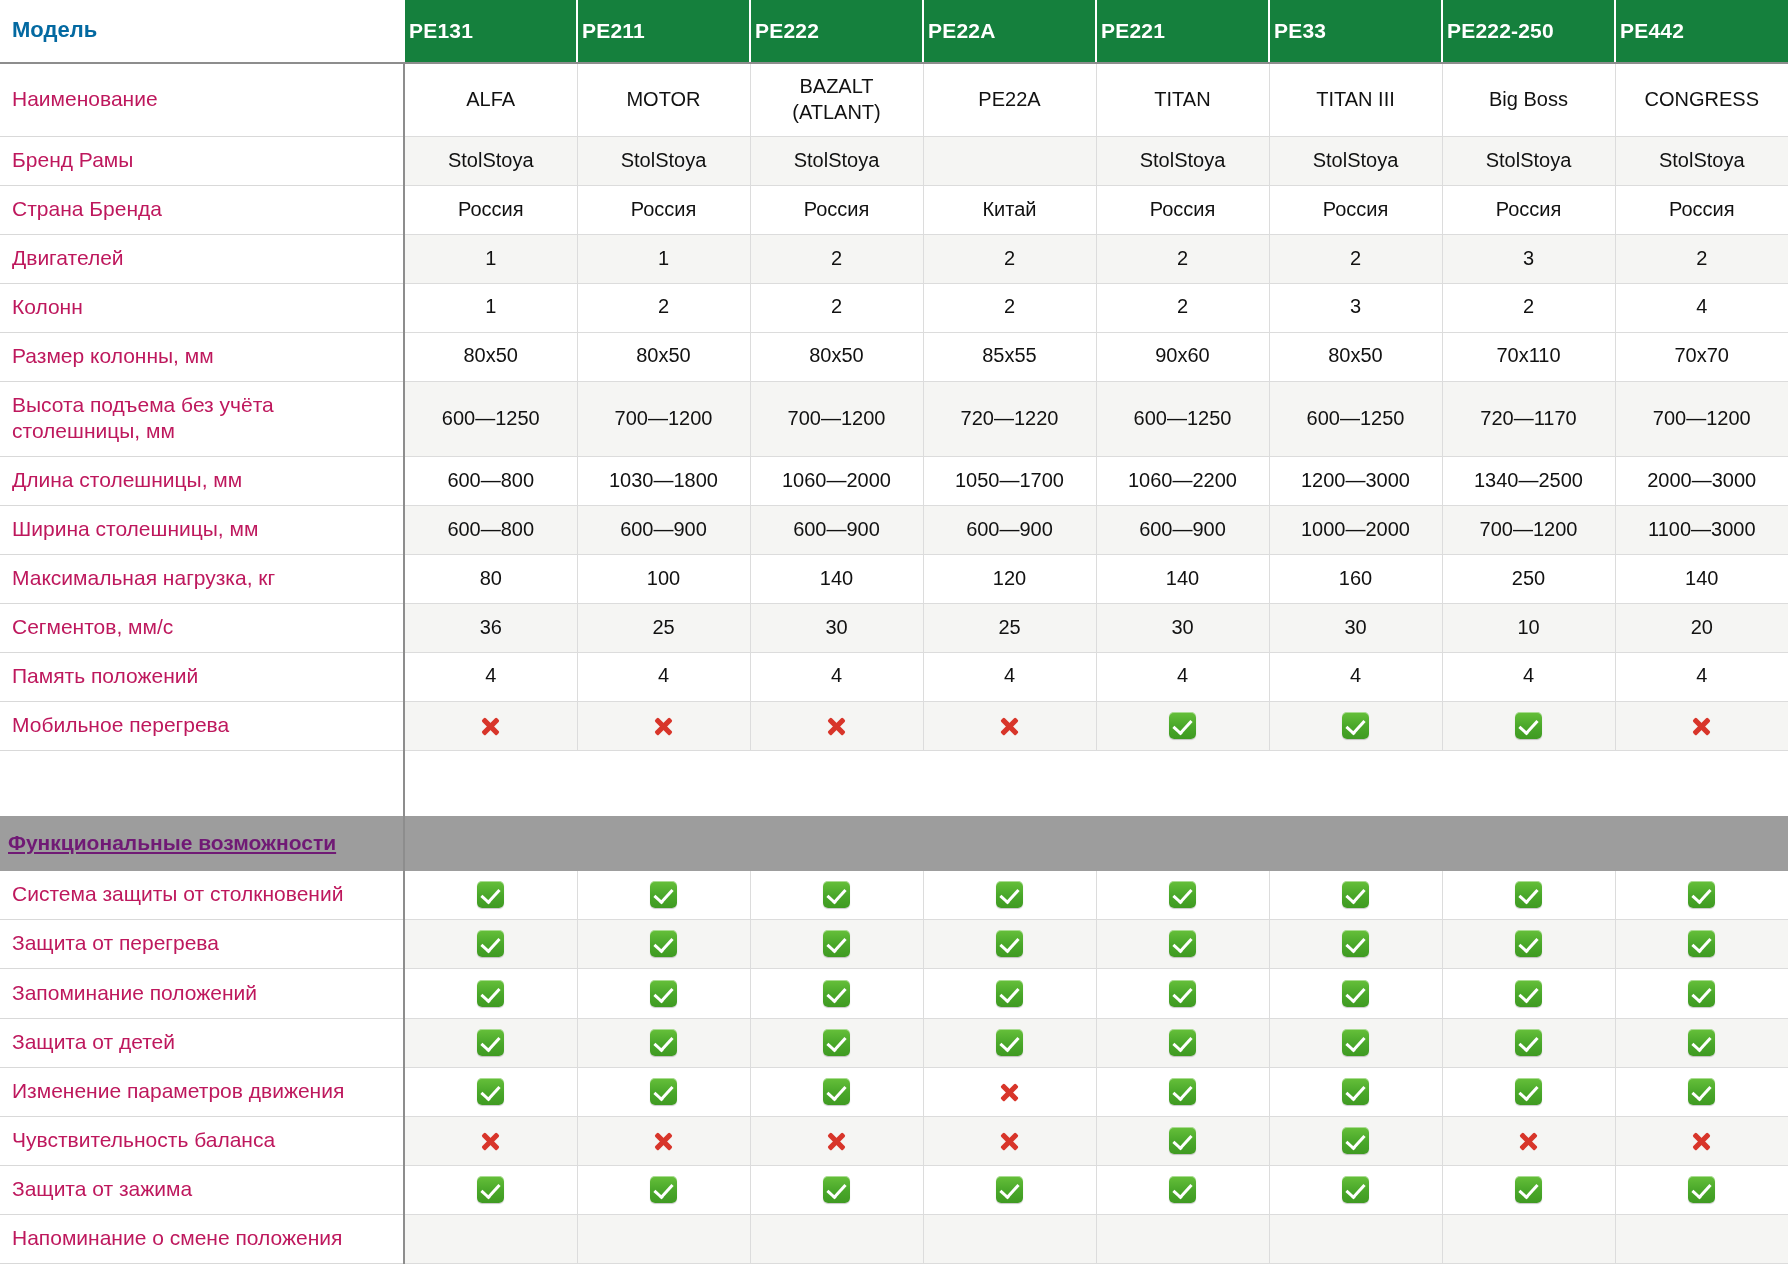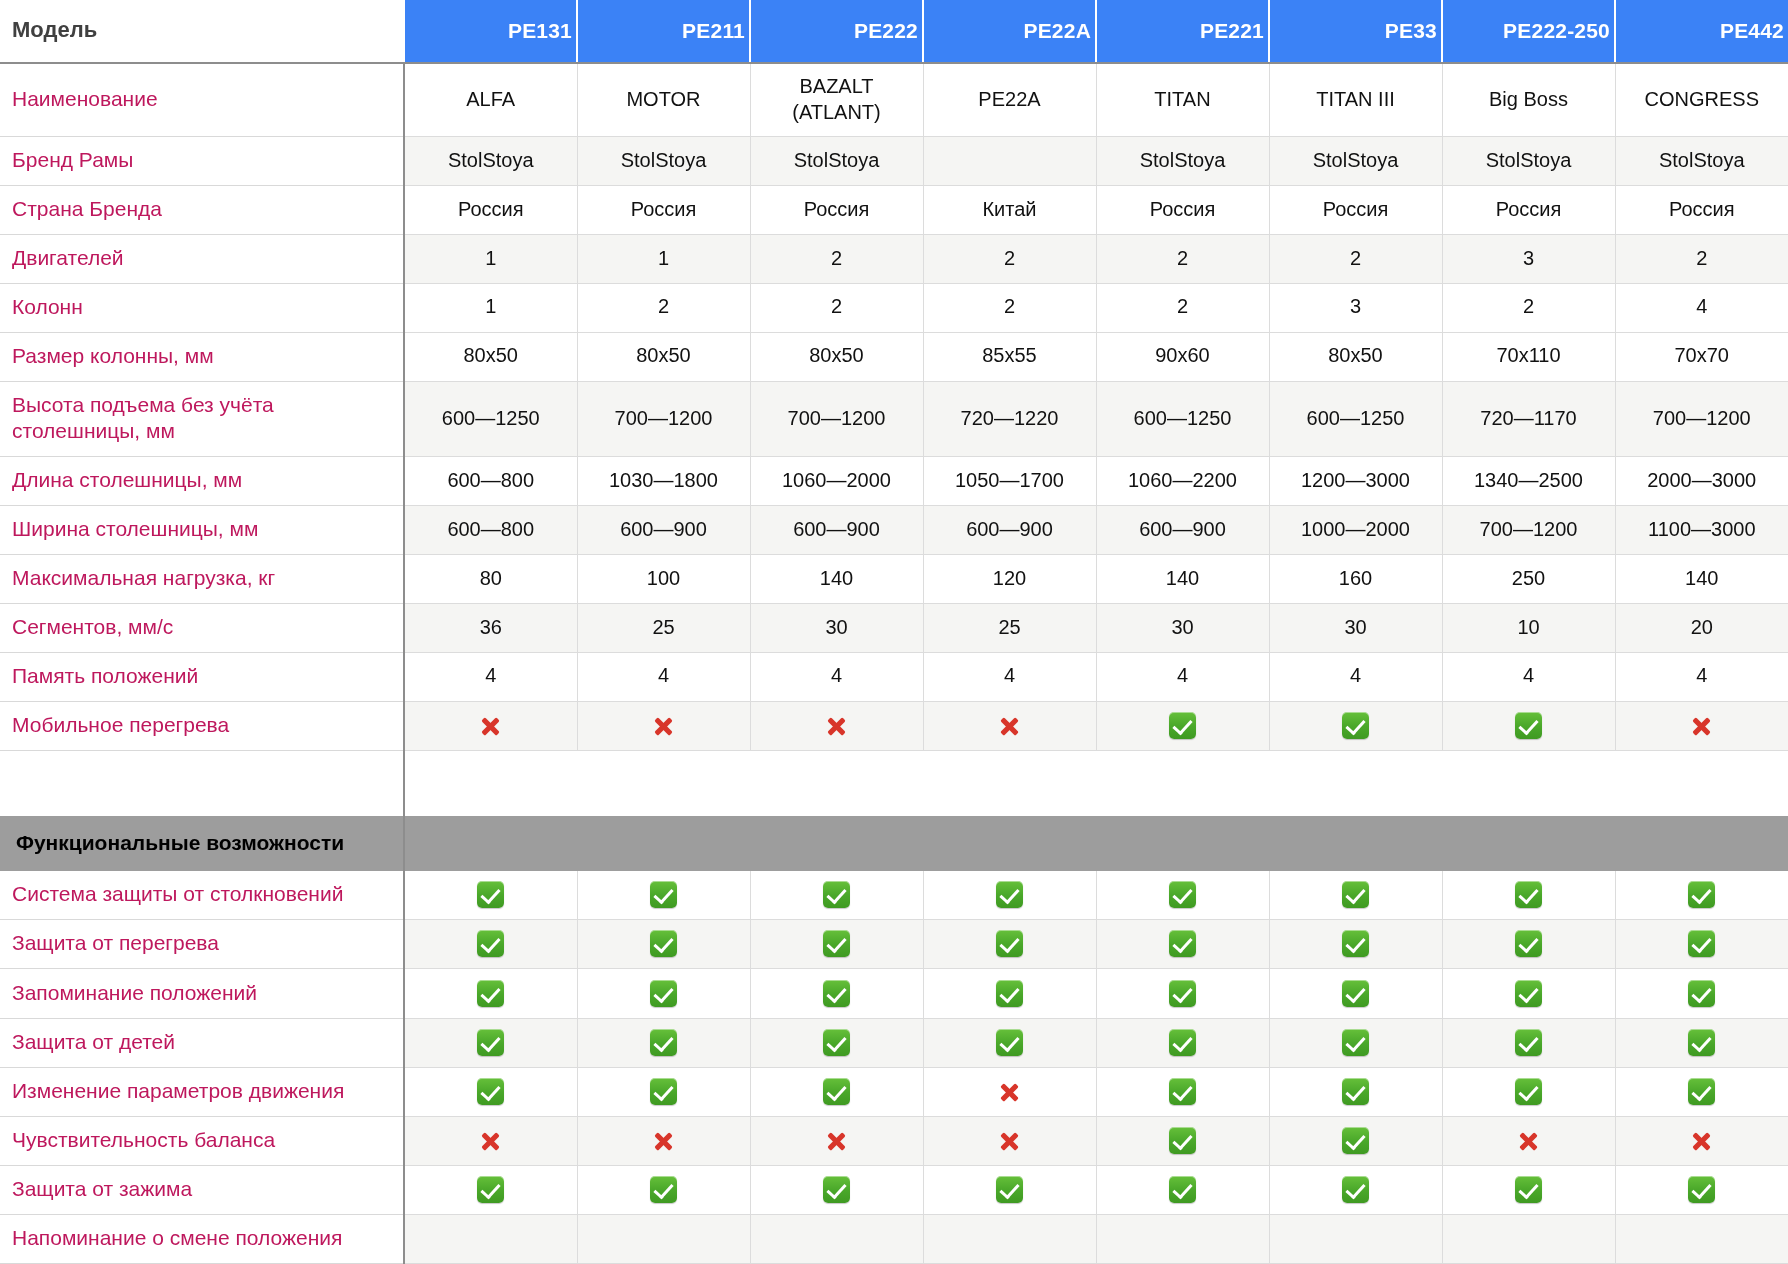--- a/index.html
+++ b/index.html
@@ -25,30 +25,30 @@
 
   
   tr.header-row th.label-head {
     background: #ffffff;
     border: none;
     border-bottom: 2px solid #8d8d8d;
     text-align: left;
     padding: 10px 12px 12px 12px;
     font-size: 22px;
     font-weight: bold;
-    color: #404040;
+    color: #0369a1;
     vertical-align: middle;
     height: 40px;
   }
   tr.header-row th.model-head {
-    background: #3b82f6;
+    background: #15803d;
     color: #ffffff;
     font-size: 21px;
     font-weight: bold;
-    text-align: right;
+    text-align: left;
     vertical-align: middle;
     padding: 11px 4px 12px 4px;
     border-left: 2px solid #ffffff;
     border-bottom: 2px solid #8d8d8d;
     letter-spacing: 0.2px;
     margin-top: 15px;
   }
   tr.header-row th.model-head:first-of-type { border-left: none; }
 
   
@@ -88,27 +88,28 @@
   tr.spacer td.val {
     background: #ffffff;
     border-bottom: none;
     border-right: none;
     height: 44px;
   }
 
   
   tr.section td {
     background: #9d9d9d;
-    color: #000000;
+    color: #701a75;
     font-size: 21px;
     font-weight: bold;
-    padding: 10px 12px 11px 16px;
+    padding: 10px 12px 11px 8px;
     border: none;
     vertical-align: middle;
     height: 34px;
+    text-decoration: underline;
   }
   tr.section td.section-label {
     text-align: left;
     border-right: 2px solid #8d8d8d;
   }
 
   
   .ico {
     display: inline-block;
     line-height: 0;

